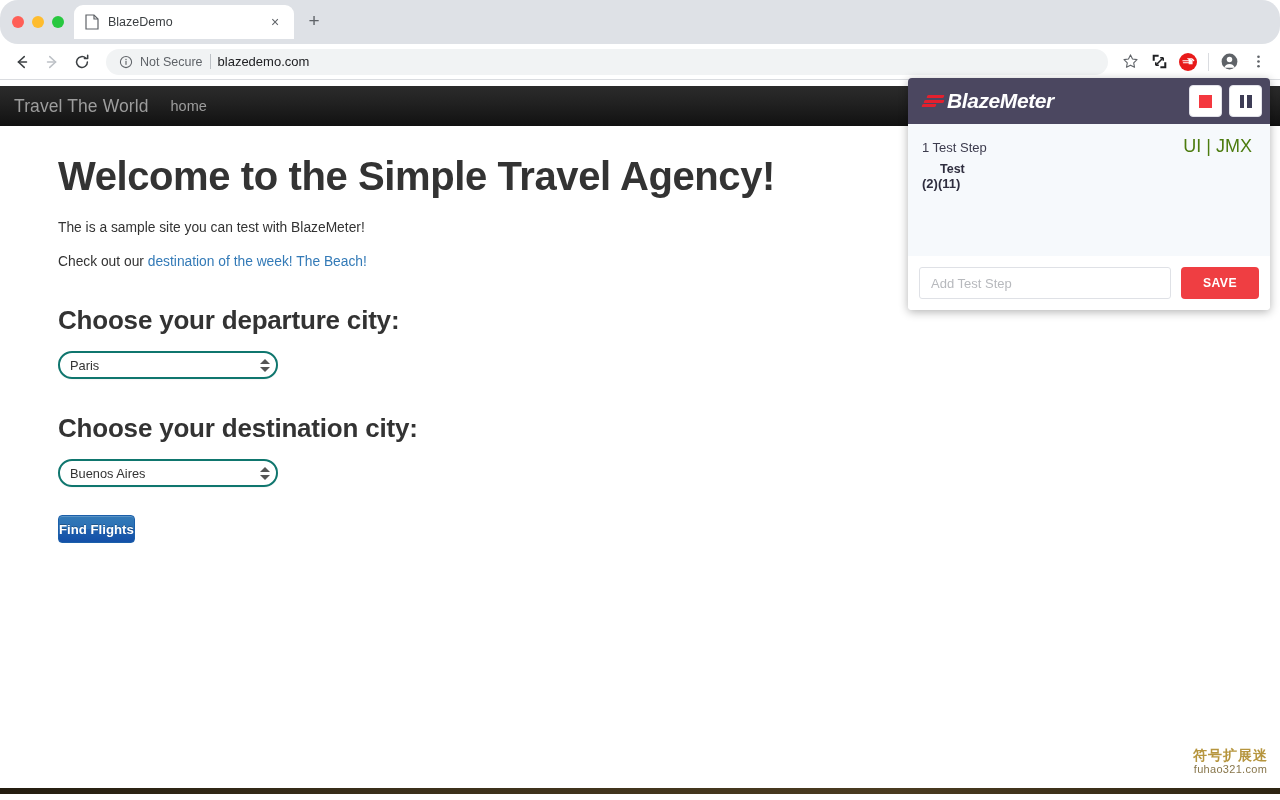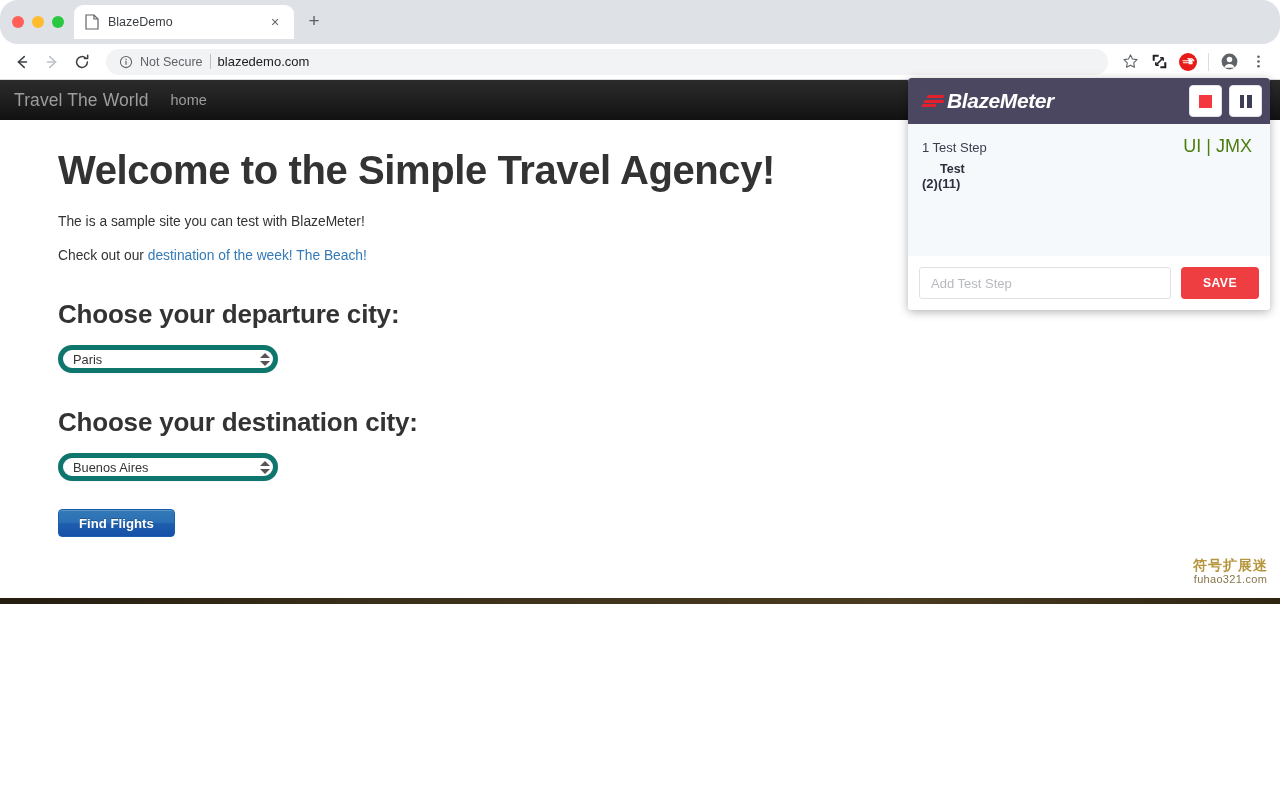--- a/index.html
+++ b/index.html
@@ -116,22 +116,22 @@
   .tb-sep { width: 1px; height: 18px; background: #dadce0; margin: 0 5px; }
   .ext-badge {
     width: 18px; height: 18px; border-radius: 50%;
     background: #e81a1a;
     display: flex; align-items: center; justify-content: center;
   }
 
   
   .viewport {
     position: absolute;
-    top: 80px; left: 0;
-    width: 1280px; height: 524px;
+    top: 86px; left: 0;
+    width: 1280px; height: 708px;
     background: #ffffff;
     overflow: hidden;
   }
 
   .navbar {
     height: 40px;
     background: linear-gradient(to bottom, #2b2b2b 0%, #222222 40%, #111111 100%);
     display: flex; align-items: center;
     padding-left: 14px;
     gap: 22px;
@@ -173,21 +173,21 @@
     margin-bottom: 15px;
     letter-spacing: -0.2px;
   }
 
   .select-wrap {
     position: relative;
     width: 220px; height: 28px;
   }
   .sel {
     width: 220px; height: 28px;
-    border: 5px solid #0f766e;
+    border: 2px solid #0f766e;
     border-radius: 14px;
     background: #ffffff;
     font-size: 12.8px;
     color: #333333;
     display: flex; align-items: center;
     padding-left: 10px;
     box-shadow: 0 1px 1px rgba(0,0,0,0.04);
   }
   .sel-arrows {
     position: absolute;
@@ -205,21 +205,21 @@
     border-right: 5px solid transparent;
   }
   .sel-arrows i.up { border-bottom: 5px solid #555; }
   .sel-arrows i.down { border-top: 5px solid #555; }
 
   .btn-primary {
     margin-top: 28px;
     display: inline-flex;
     align-items: center; justify-content: center;
     height: 28px;
-    padding: 0 20px;
+    padding: 0 0;
     border: 1px solid #1b5faa;
     border-radius: 4px;
     background: linear-gradient(to bottom, #337ab7 0%, #2a6fb5 50%, #1f5fae 51%, #1450a8 100%);
     color: #ffffff;
     font-size: 13.2px;
     font-weight: bold;
     text-shadow: 0 -1px 0 rgba(0,0,0,0.25);
     box-shadow: inset 0 1px 0 rgba(255,255,255,0.2);
   }
 

